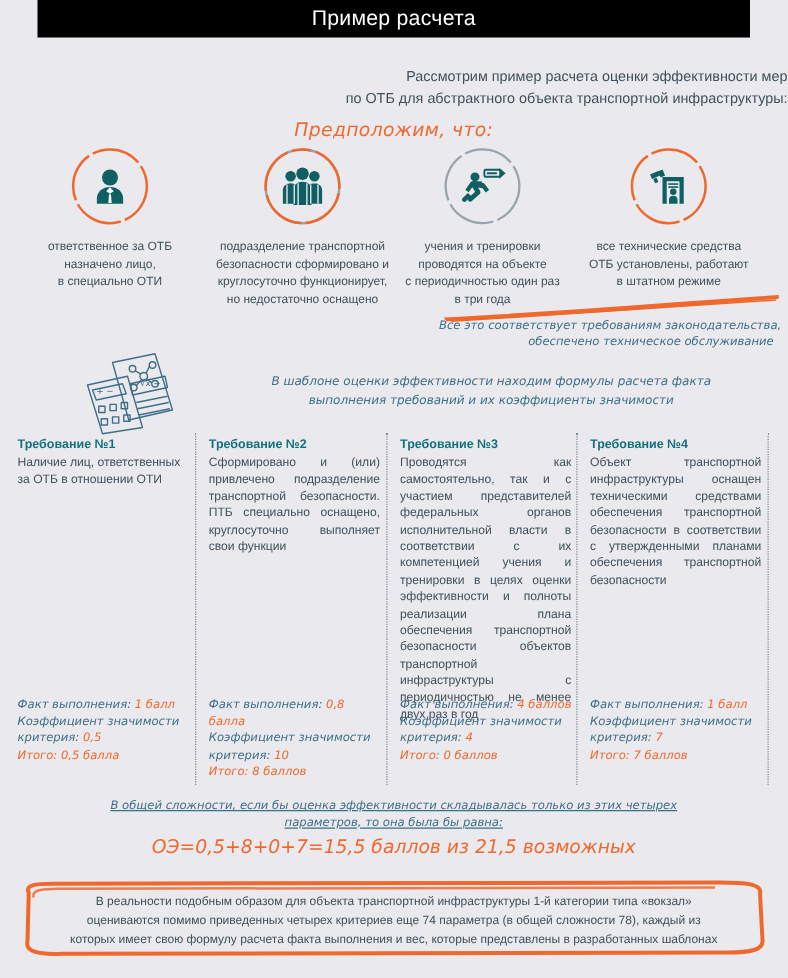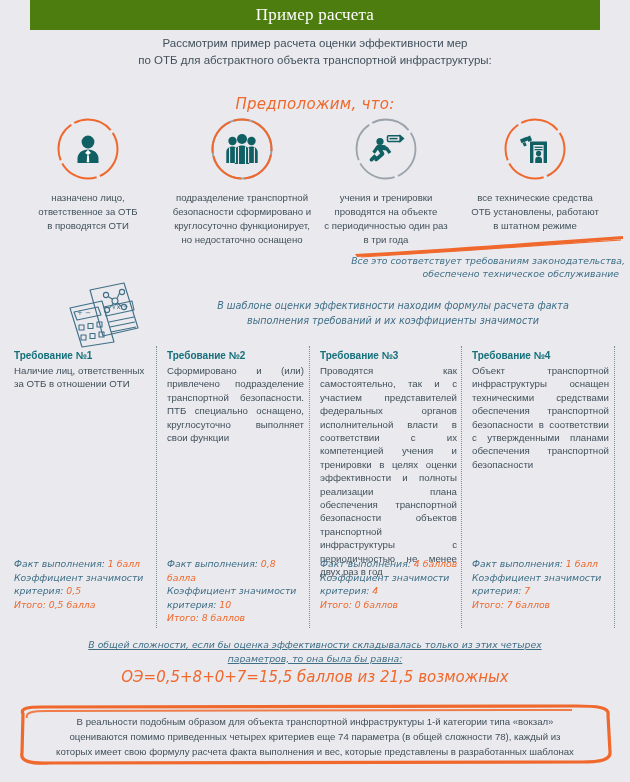--- a/index.html
+++ b/index.html
@@ -9,33 +9,32 @@
     font-family:"Liberation Sans","DejaVu Sans",sans-serif;
     color:#3d4a52;
     overflow:hidden;
     position:relative;
   }
   .page{position:relative;width:630px;height:782px;}
 
   
   .header-bar{
     position:absolute;left:30px;top:0;width:570px;height:30px;
-    background:#4d7c0f;
-    font-family:Liberation Serif, serif;
+    background:#000000;
   }
   .header-title{
     position:absolute;left:0;top:0;width:570px;height:30px;
     display:flex;align-items:center;justify-content:center;
     color:#ffffff;font-size:17px;letter-spacing:.2px;
   }
 
   
   .intro{
-    position:absolute;left:0;top:35px;width:630px;
-    text-align:center;font-size:11.5px;line-height:17px;color:#41505a;
+    position:absolute;left:0;top:54px;width:630px;
+    text-align:right;font-size:11.5px;line-height:17px;color:#41505a;
   }
   .assume{
     position:absolute;left:0;top:95px;width:630px;text-align:center;
     color:#f0682c;font-size:15px;
     font-family:"DejaVu Sans",sans-serif;font-style:italic;
     letter-spacing:.3px;
   }
 
   
   .circles{
@@ -167,23 +166,23 @@
         <span class="icon-glyph">
           <svg width="34" height="34" viewBox="0 0 34 34" aria-hidden="true">
             <circle cx="17" cy="10" r="6.4" fill="#0f5f63"></circle>
             <path d="M17 17.5c-6 0-10.5 3.9-10.5 9.2V31h21v-4.3c0-5.3-4.5-9.2-10.5-9.2z" fill="#0f5f63"></path>
             <path d="M17 17.8l-3 3.2 3 2 3-2-3-3.2z" fill="#ffffff"></path>
             <path d="M16.2 23.3h1.6l.5 7h-2.6l.5-7z" fill="#ffffff"></path>
           </svg>
         </span>
       </div>
       <div class="cap">
+        <div>ответственное за ОТБ</div>
         <div>назначено лицо,</div>
-        <div>ответственное за ОТБ</div>
-        <div>в проводятся ОТИ</div>
+        <div>в специально ОТИ</div>
       </div>
     </div>
 
     <div class="circle-col c2">
       <div class="ring-wrap">
         <svg width="64" height="64" viewBox="0 0 64 64" aria-hidden="true">
           <circle cx="32" cy="32" r="29.5" fill="none" stroke="#9aa3ab" stroke-width="2"></circle>
           <circle cx="32" cy="32" r="29.5" fill="none" stroke="#f0682c" stroke-width="2" stroke-dasharray="38 3.5" stroke-dashoffset="-52" transform="rotate(-90 32 32)"></circle>
         </svg>
         <span class="icon-glyph">

